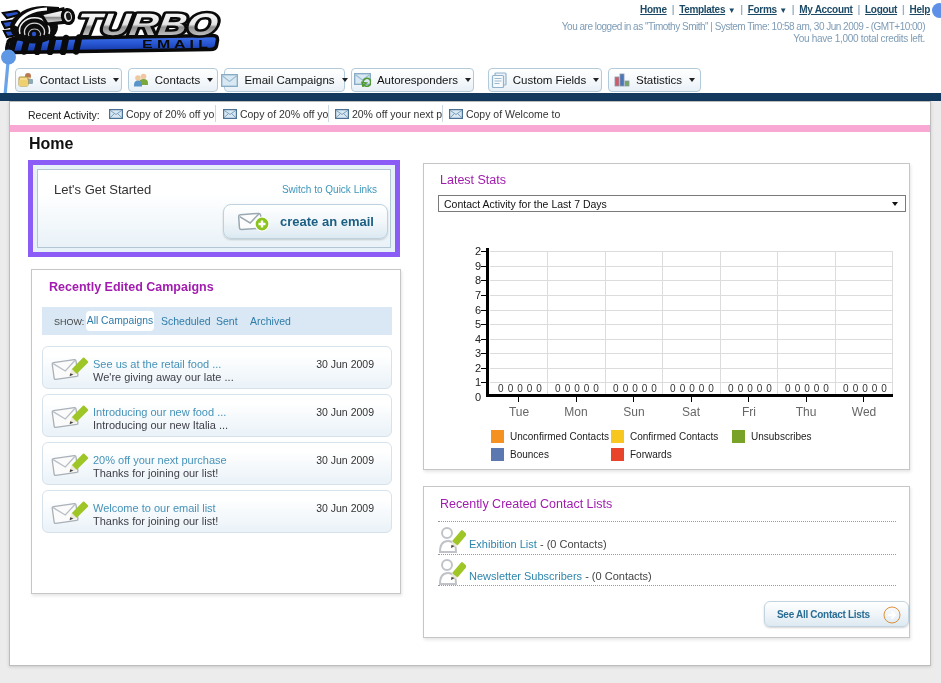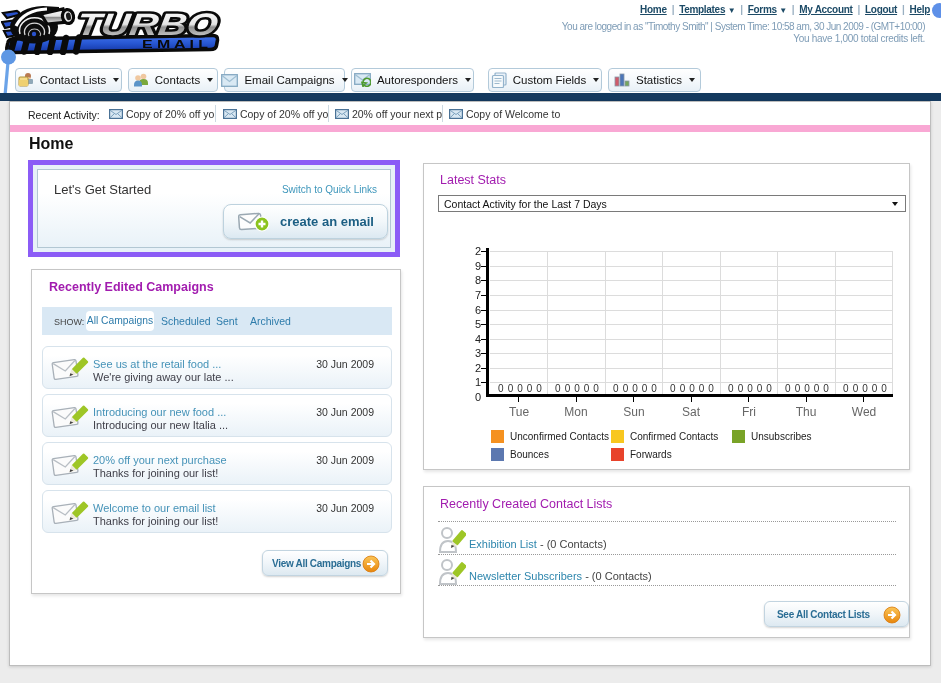--- a/index.html
+++ b/index.html
@@ -296,33 +296,20 @@
             </g>
           <g transform="rotate(45 27 12)">
               <rect x="24" y="1" width="7" height="17" rx="1" fill="#9ec626"></rect>
               <path d="M24,18 l7,0 -3.5,7 Z" fill="#ece8da"></path>
               <path d="M26,22 l3,-1.5 -1.3,4 Z" fill="#444"></path>
             </g>
         </svg>
         <span class="ti">Welcome to our email list</span>
         <span class="su">Thanks for joining our list!</span>
         <span class="dt">30 Jun 2009</span>
-      </div>
-      <div class="obtn" style="left:230px;top:280px;width:126px;height:26px;">
-        <span style="position:absolute;left:9px;top:7px;">View All Campaigns</span>
-        <svg style="position:absolute;right:7px;top:4px;" width="18" height="18" viewBox="0 0 18 18">
-          <defs>
-              <linearGradient id="og1" x1="0" y1="0" x2="0" y2="1">
-                <stop offset="0" stop-color="#fac558"></stop>
-                <stop offset="1" stop-color="#e8860c"></stop>
-              </linearGradient>
-            </defs>
-          <circle cx="9" cy="9" r="8" fill="url(#og1)" stroke="#d8790a" stroke-width="0.8"></circle>
-          <path d="M5,9 h6 M8.5,5.5 L12,9 L8.5,12.5" fill="none" stroke="#fff" stroke-width="2.2"></path>
-        </svg>
       </div>
     </div>
 
     <div class="wpanel" style="left:413px;top:61px;width:487px;height:307px;">
       <div class="ph" style="position:absolute;left:16px;top:9px;">Latest Stats</div>
       <div style="position:absolute;left:14px;top:31px;width:468px;height:17px;border:1px solid #7a7a7a;background:#fff;box-sizing:border-box;">
         <span style="position:absolute;left:5px;top:2px;font-size:10.5px;color:#111;">Contact Activity for the Last 7 Days</span>
         <span style="position:absolute;right:7px;top:6px;width:0;height:0;border-left:3.5px solid transparent;border-right:3.5px solid transparent;border-top:4.5px solid #111;"></span>
       </div>
 

